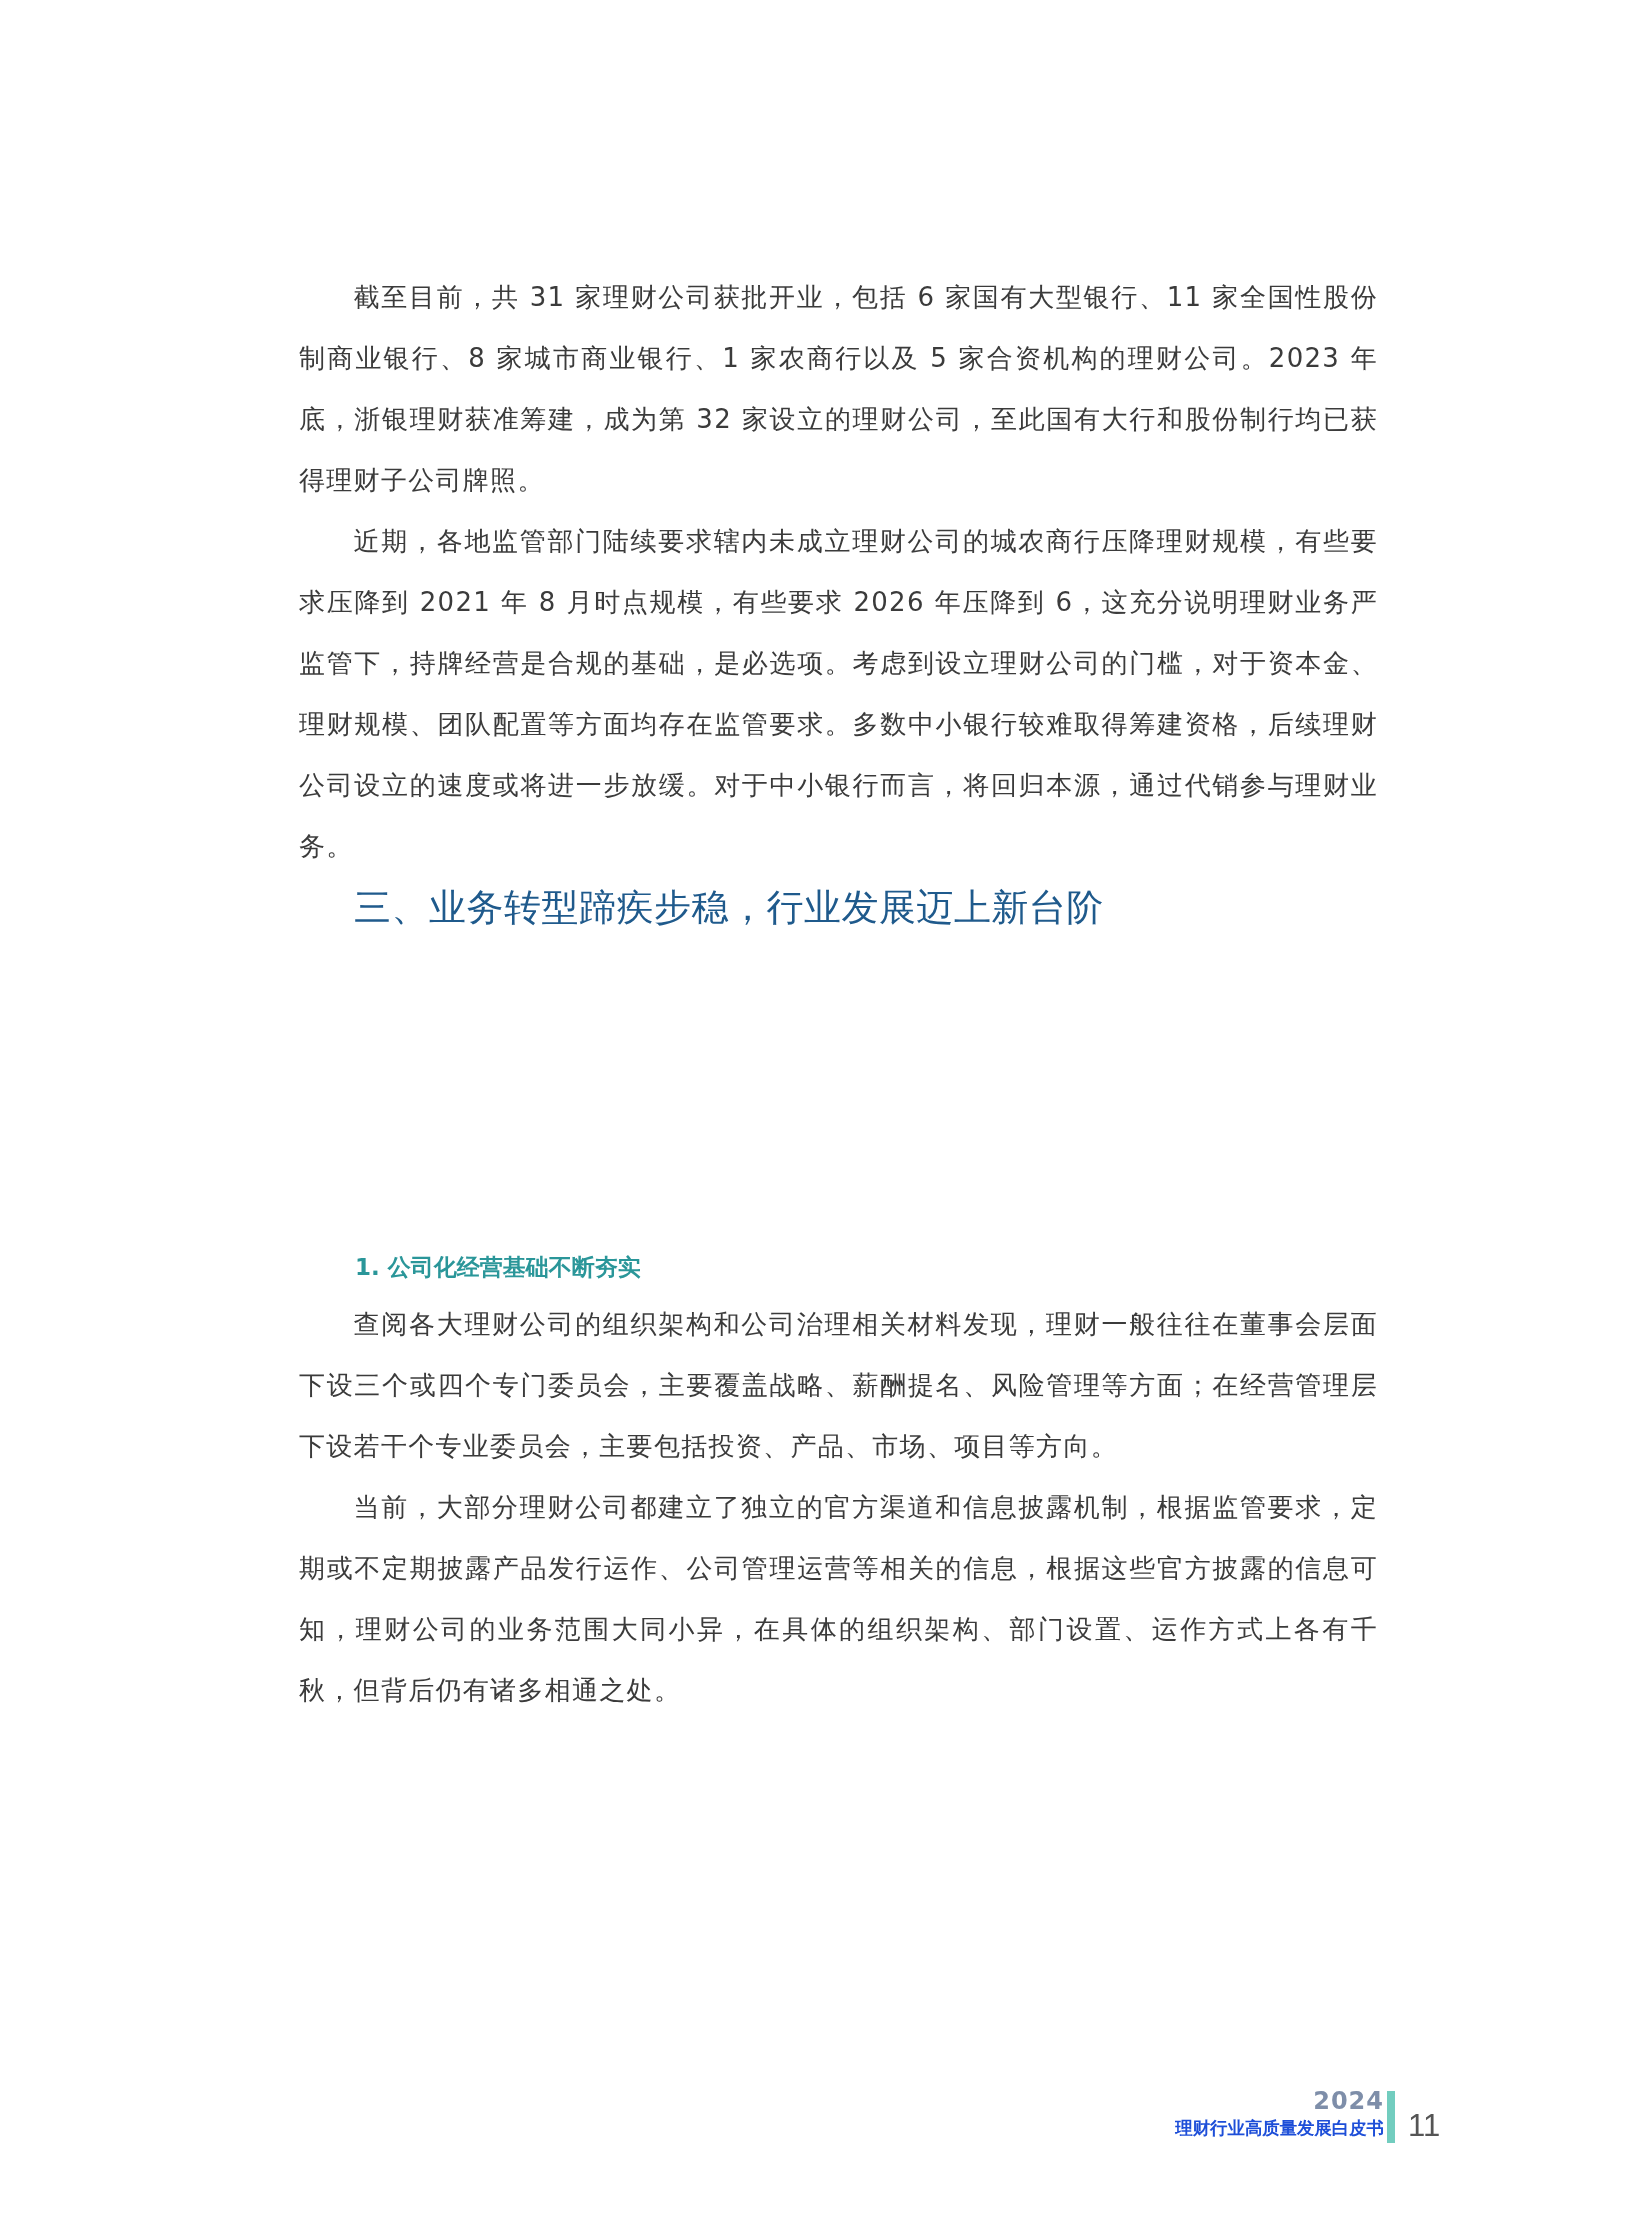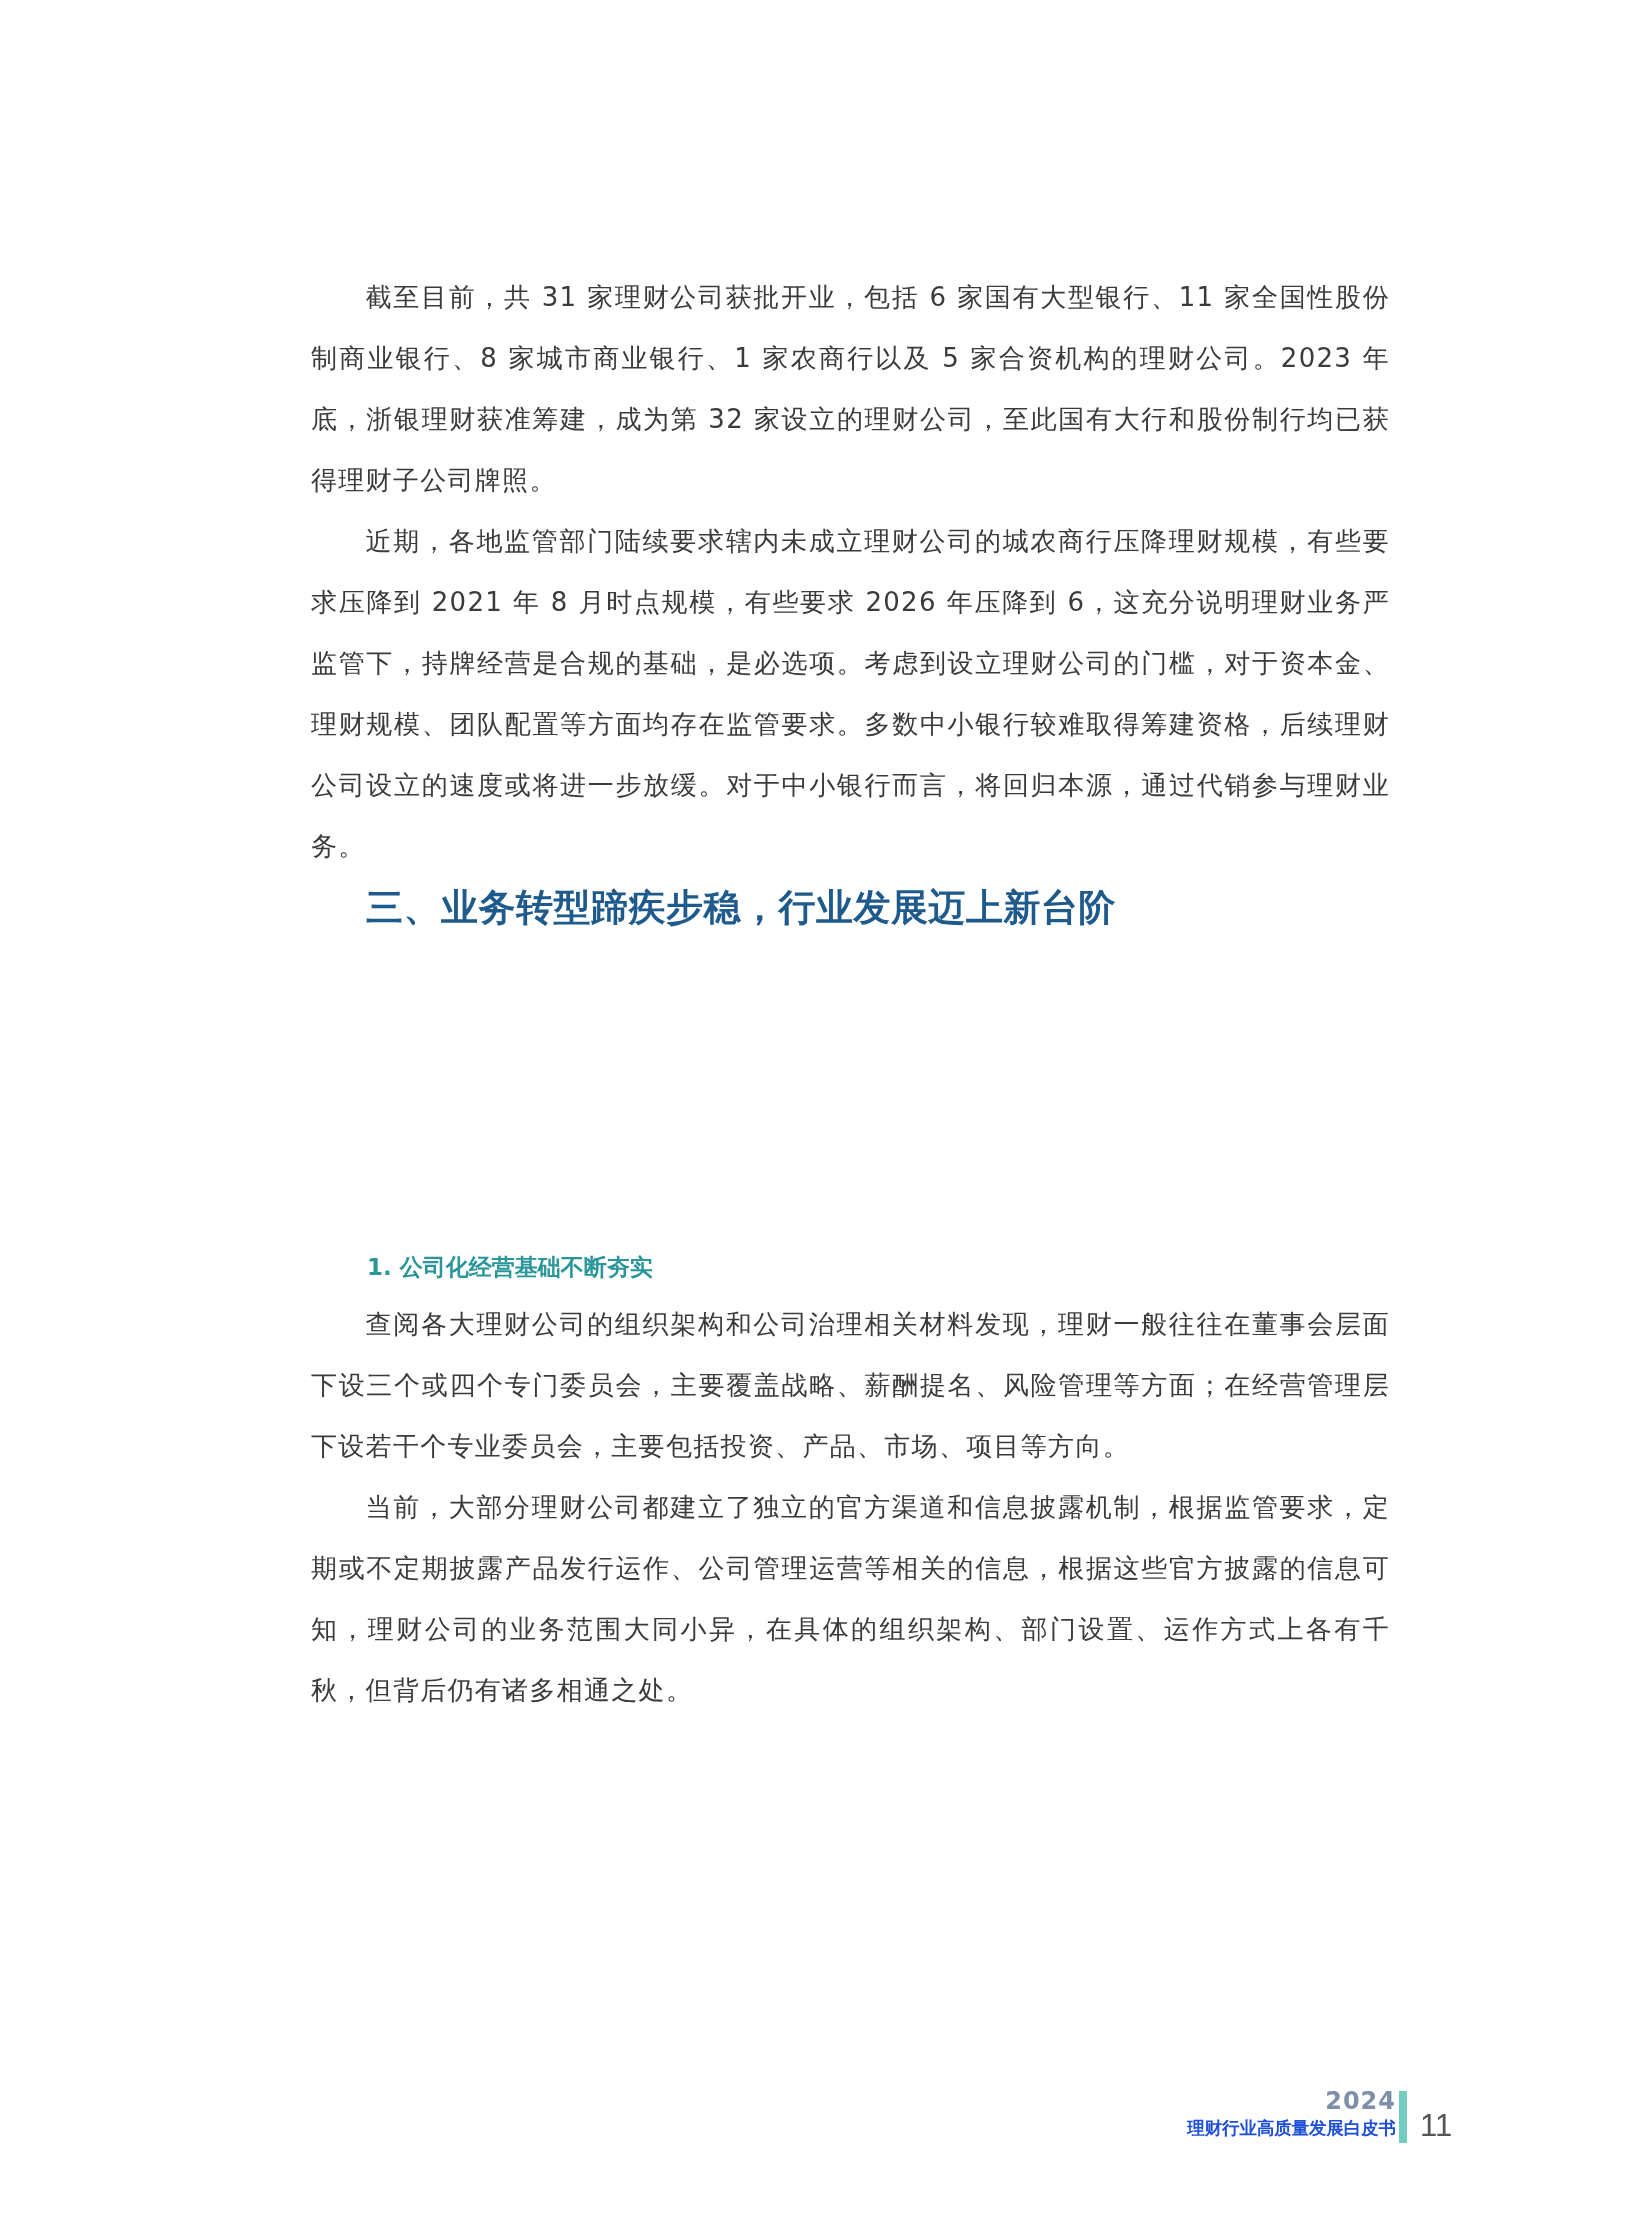--- a/index.html
+++ b/index.html
@@ -9,21 +9,21 @@
   }
   body {
     width: 1645px;
     height: 2233px;
     position: relative;
     overflow: hidden;
     font-family: "DejaVu Sans", "Liberation Sans", sans-serif;
   }
   .page {
     position: absolute;
-    left: 12px; top: 0;
+    left: 0; top: 0;
     width: 1515px;
     height: 2233px;
     background: #ffffff;
     padding-left: 48px;
   }
   .block {
     position: absolute;
     left: 299px;
     width: 1079px;
     color: #3b3b3b;
@@ -36,21 +36,21 @@
   .block p {
     margin: 0;
     text-indent: 2.1em;
   }
   .h-section {
     position: absolute;
     left: 354px;
     top: 880px;
     font-size: 37px;
     line-height: 56px;
-    font-weight: bold;
+    font-weight: normal;
     color: #1f5a8c;
     letter-spacing: 0.5px;
     white-space: nowrap;
   }
   .h-sub {
     position: absolute;
     left: 355px;
     top: 1247px;
     font-size: 23px;
     line-height: 40px;

